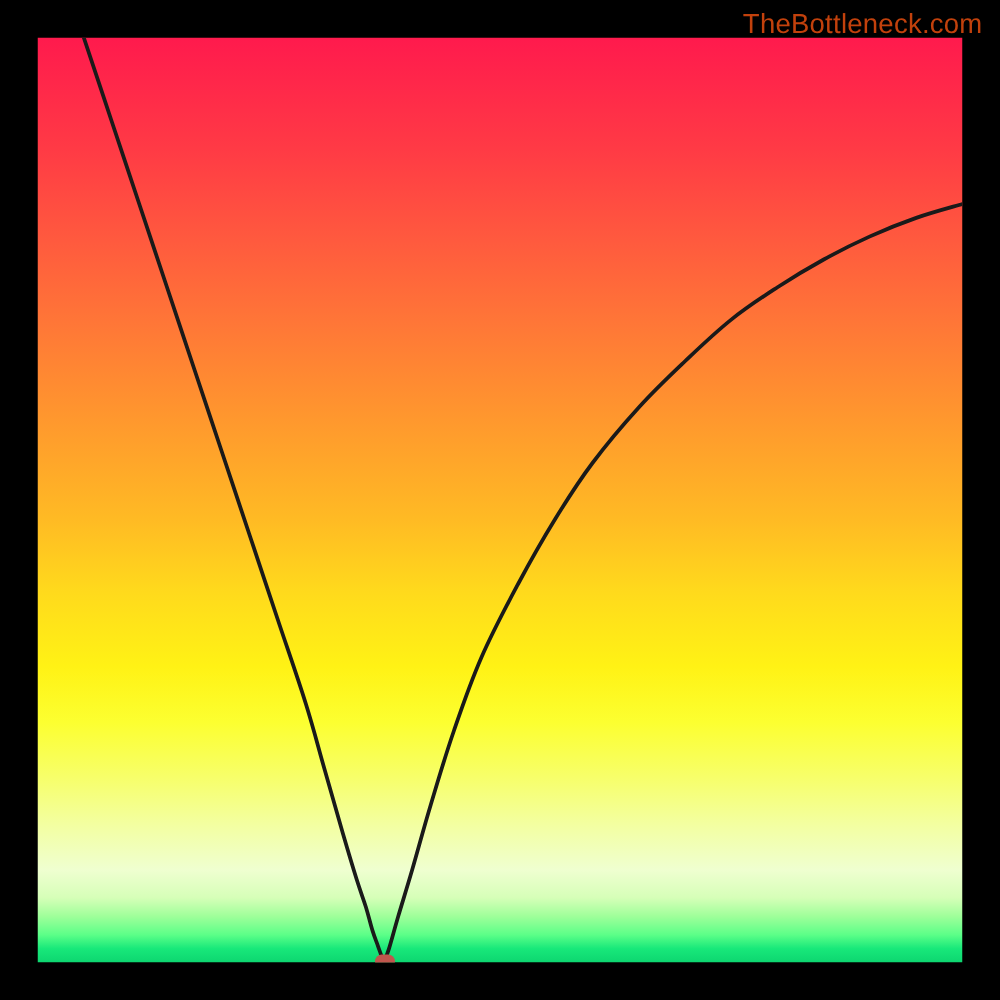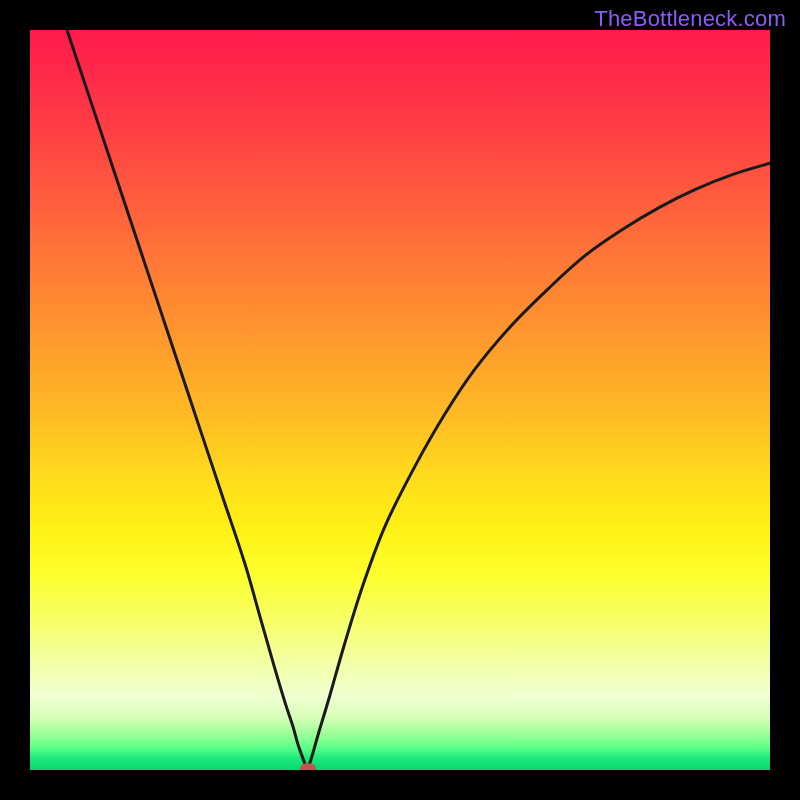--- a/index.html
+++ b/index.html
@@ -40,21 +40,21 @@
       #9fff9a 95%,
       #5cff88 97%,
       #18e87a 98.5%,
       #0dd670 100%
     );
   }
   .watermark {
     position: absolute;
     top: 6px;
     right: 14px;
-    color: #8b5cf6;
+    color: #c2410c;
     font-size: 22px;
     font-weight: 500;
     letter-spacing: 0.2px;
     z-index: 10;
   }
   svg.curve {
     position: absolute;
     inset: 0;
     width: 100%;
     height: 100%;

